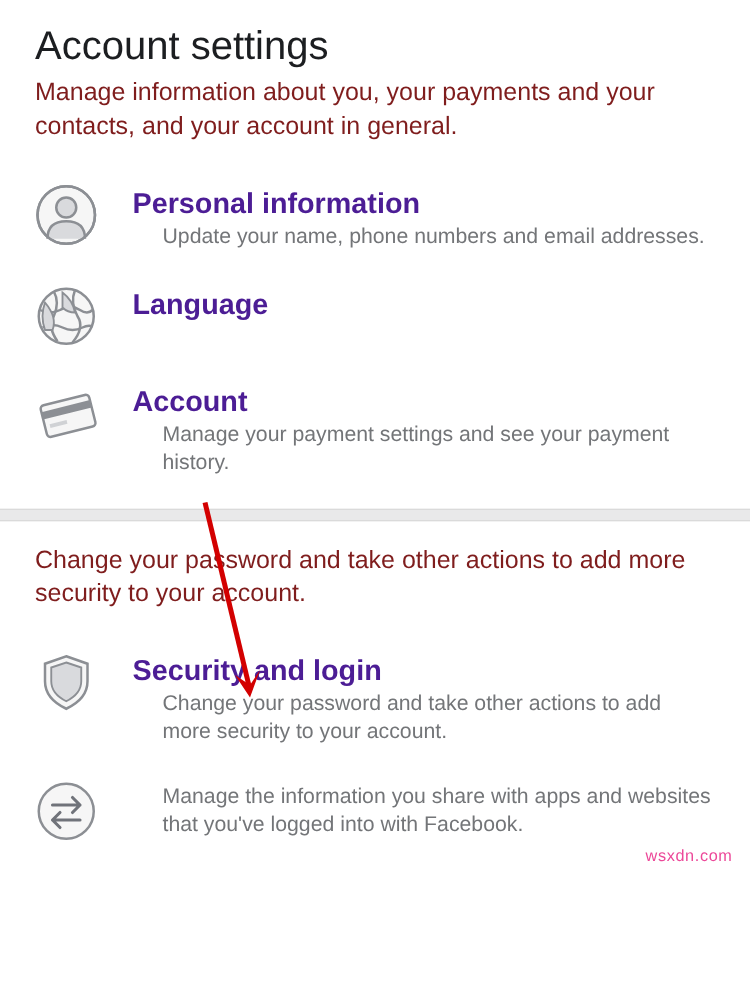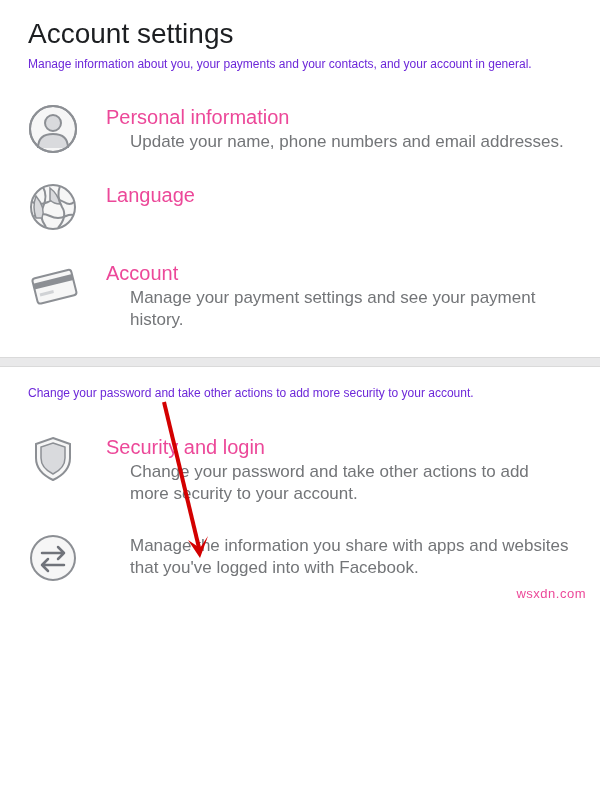--- a/index.html
+++ b/index.html
@@ -11,28 +11,28 @@
       font-family: -apple-system, BlinkMacSystemFont, "Segoe UI", Helvetica, Arial, sans-serif;
       background: #ffffff;
       width: 600px;
       color: #1c1e21;
       position: relative;
     }
     .section {
       padding: 18px 28px 12px 28px;
     }
     .section-title {
-      font-size: 28px;
+      font-size: 32px;
       font-weight: 400;
       color: #1c1e21;
       margin-bottom: 6px;
     }
     .section-desc {
-      font-size: 12px;
-      color: #6d28d9;
+      font-size: 20px;
+      color: #7f1d1d;
       line-height: 1.35;
       margin-bottom: 18px;
     }
     .item {
       display: flex;
       align-items: flex-start;
       padding: 14px 0;
       cursor: pointer;
     }
     .item-icon {
@@ -46,23 +46,23 @@
     }
     .item-icon svg {
       width: 50px;
       height: 50px;
     }
     .item-text {
       flex: 1;
       padding-top: 2px;
     }
     .item-title {
-      font-size: 20px;
-      font-weight: 400;
-      color: #ec4899;
+      font-size: 23px;
+      font-weight: 700;
+      color: #4c1d95;
       margin-bottom: 2px;
     }
     .item-desc {
       font-size: 17px;
       color: #737578;
       line-height: 1.3;
       margin-left: 24px;
     }
     .divider {
       height: 10px;

